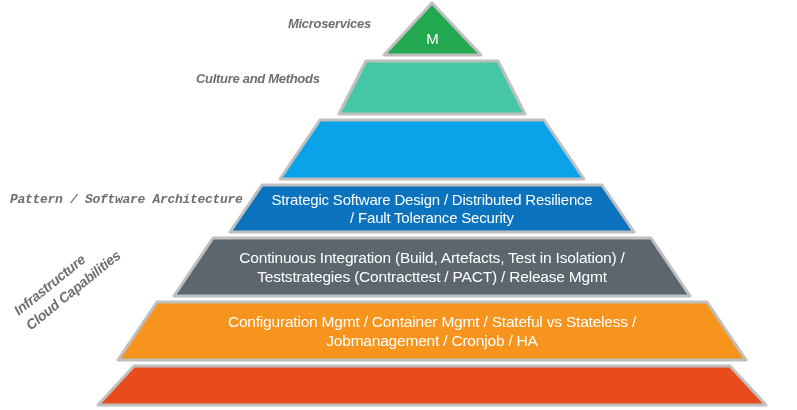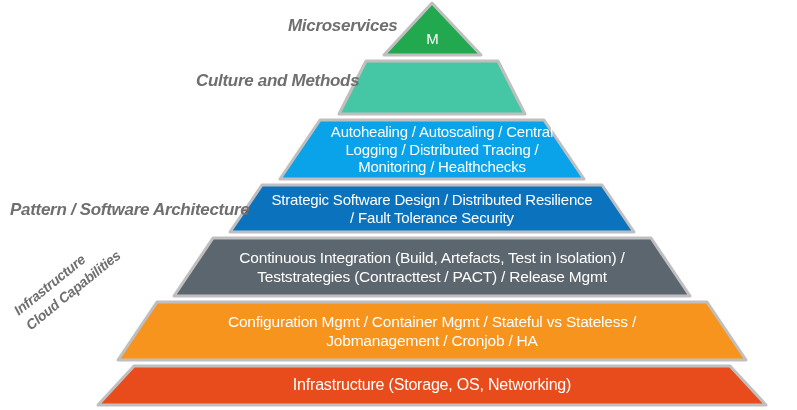--- a/index.html
+++ b/index.html
@@ -35,21 +35,21 @@
     pointer-events: none;
     white-space: pre-line;
     letter-spacing: -0.2px;
   }
   .side-label {
     position: absolute;
     color: #6f6f6f;
     font-family: "Liberation Sans", sans-serif;
     font-style: italic;
     font-weight: 700;
-    font-size: 17px;
+    font-size: 13px;
     white-space: nowrap;
     letter-spacing: -0.3px;
     text-align: center;
   }
   .side-label.rot {
     transform-origin: left top;
     line-height: 1.35;
     white-space: pre-line;
     text-align: left;
   }
@@ -72,39 +72,35 @@
     <polygon points="213,238 651,238 690,296 174,296" fill="#5c666f" stroke="#bfbfbf" stroke-width="3" stroke-linejoin="round"></polygon>
 
     <polygon points="157,302 707,302 746,360 118,360" fill="#f7941e" stroke="#bfbfbf" stroke-width="3" stroke-linejoin="round"></polygon>
 
     <polygon points="134,366 730,366 766,405 98,405" fill="#e84c1d" stroke="#bfbfbf" stroke-width="3" stroke-linejoin="round"></polygon>
   </svg>
 
   <div class="tier-text" style="left:384px; top:22px; width:97px; height:33px; font-size:15px;">M</div>
 
 
-  <div class="tier-text" style="left:297px; top:121px; width:290px; height:57px; font-size:15px;">Autohealing / Autoscaling / Central
-Logging / Distributed Tracing /
-Monitoring / Healthchecks</div>
 
   <div class="tier-text" style="left:243px; top:187px; width:378px; height:44px; font-size:15px;">Strategic Software Design / Distributed Resilience
 / Fault Tolerance Security</div>
 
   <div class="tier-text" style="left:186px; top:240px; width:492px; height:55px; font-size:15.5px;">Continuous Integration (Build, Artefacts, Test in Isolation) /
 Teststrategies (Contracttest / PACT) /  Release Mgmt</div>
 
   <div class="tier-text" style="left:145px; top:304px; width:574px; height:55px; font-size:15.5px;">Configuration Mgmt / Container Mgmt / Stateful vs Stateless /
 Jobmanagement / Cronjob  / HA</div>
 
-  <div class="tier-text" style="left:120px; top:367px; width:624px; height:37px; font-size:16px;">Infrastructure (Storage, OS, Networking)</div>
 
   <div class="side-label" style="left:288px; top:16px;">Microservices</div>
 
   <div class="side-label" style="left:196px; top:71px;font-style:italic;">Culture and Methods</div>
 
 
-  <div class="side-label" style="left:10px; top:200px;">Pattern / Software Architecture</div>
+  <div class="side-label" style="left:10px; top:192px;font-family:Liberation Mono, monospace;">Pattern / Software Architecture</div>
 
 
   <div class="side-label rot" style="left:10px; top:305px; transform: rotate(-39deg); font-size:14px;">Infrastructure
 Cloud Capabilities</div>
 
 </div>
 
 </body></html>

